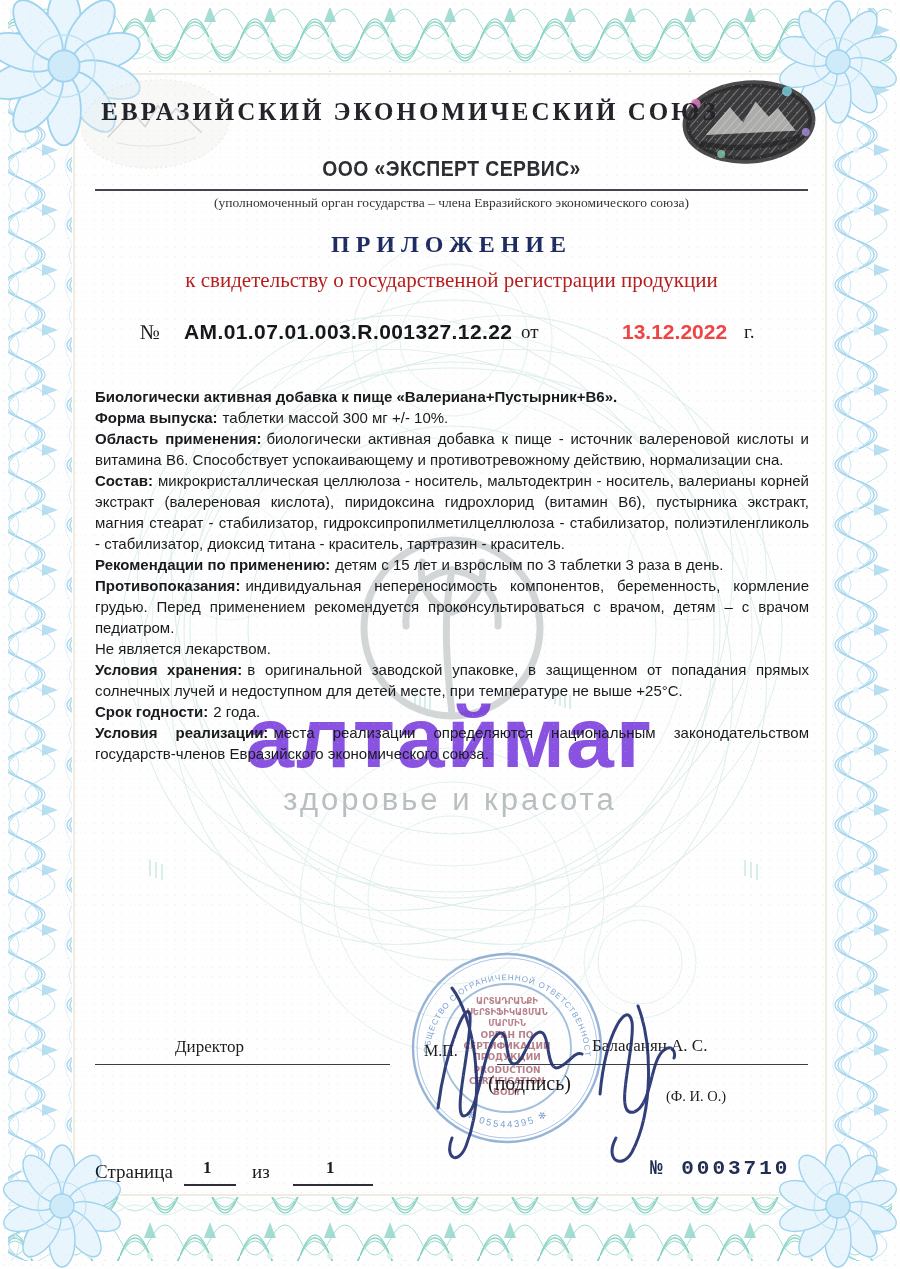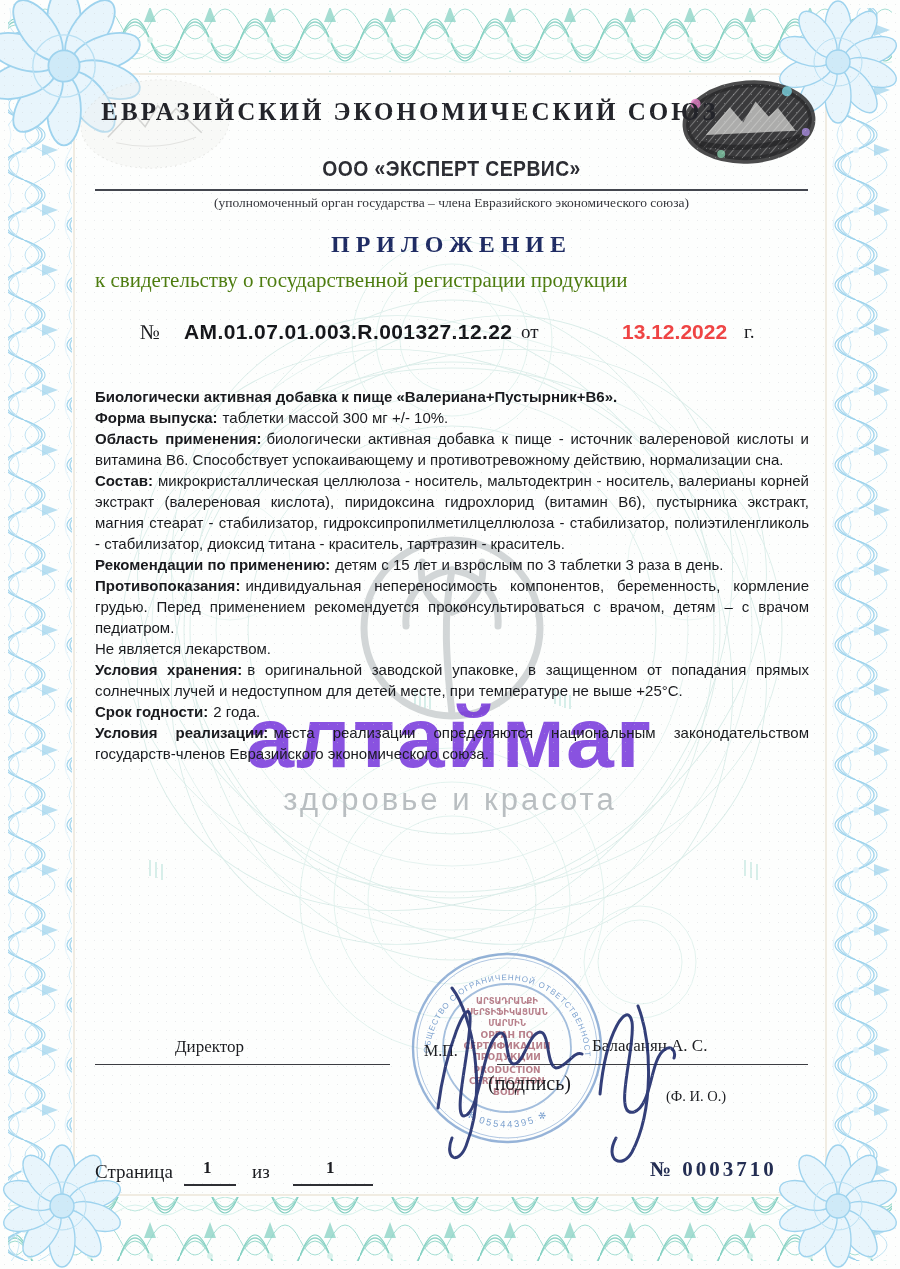--- a/index.html
+++ b/index.html
@@ -21,21 +21,21 @@
   .union-title{top:98px;left:80px;width:660px;text-align:center;
     font-weight:bold;font-size:25px;letter-spacing:3px;color:#23242a;z-index:2;}
   .org-name{top:156px;left:95px;width:713px;text-align:center;z-index:2;
     font-family:"Liberation Sans",sans-serif;font-weight:bold;font-size:22px;
     color:#2c2d33;transform:scaleX(.88);letter-spacing:.5px;}
   .org-rule{top:189px;left:95px;width:713px;border-top:2px solid #43464e;z-index:2;}
   .org-caption{top:195px;left:95px;width:713px;text-align:center;font-size:13.5px;color:#33343a;z-index:2;}
 
   .doc-title{top:231px;left:95px;width:713px;text-align:center;z-index:2;
     font-weight:bold;font-size:24px;letter-spacing:6px;color:#1f2c63;}
-  .doc-subtitle{top:268px;left:95px;width:713px;font-size:21px;color:#4d7c0f;z-index:2;}
+  .doc-subtitle{top:268px;left:95px;width:713px;text-align:center;font-size:21px;color:#b91c1c;z-index:2;}
 
   .reg-row{z-index:2;}
   .reg-sign{top:320px;left:140px;font-size:21px;}
   .reg-number{top:320px;left:184px;font-family:"Liberation Sans",sans-serif;
     font-weight:bold;font-size:21px;letter-spacing:.4px;color:#15161a;}
   .reg-from{top:321px;left:521px;font-size:19px;}
   .reg-date{top:320px;left:622px;font-family:"Liberation Sans",sans-serif;
     font-weight:bold;font-size:21px;color:#ef4444;}
   .reg-year{top:321px;left:744px;font-size:19px;}
 
@@ -60,21 +60,21 @@
   .sig-caption-sign{top:1072px;left:488px;font-size:20px;z-index:2;}
   .sig-name{top:1036px;left:592px;font-size:17px;z-index:2;}
   .sig-caption-name{top:1072px;left:666px;font-size:14.5px;z-index:2;margin-top:16px;}
 
   .pg-label{top:1161px;left:95px;font-size:19px;z-index:2;text-align:right;}
   .pg-cur{top:1158px;left:203px;font-size:17px;font-weight:bold;z-index:2;}
   .pg-line1{top:1184px;left:184px;width:52px;border-top:2px solid #2e2f34;z-index:2;}
   .pg-of{top:1161px;left:252px;font-size:19px;z-index:2;}
   .pg-tot{top:1158px;left:326px;font-size:17px;font-weight:bold;z-index:2;}
   .pg-line2{top:1184px;left:293px;width:80px;border-top:2px solid #2e2f34;z-index:2;}
-  .form-no{top:1157px;left:650px;font-family:Liberation Serif, serif;
+  .form-no{top:1157px;left:650px;font-family:Liberation Mono, monospace;
     font-weight:bold;font-size:21px;letter-spacing:3px;color:#232d52;z-index:2;}
 </style>
 </head>
 <body>
 
 <div class="page">
 
   <svg class="decor" width="900" height="1269" viewBox="0 0 900 1269" aria-hidden="true">
     <defs>
       <pattern id="bandTeal" width="60" height="64" patternUnits="userSpaceOnUse">

